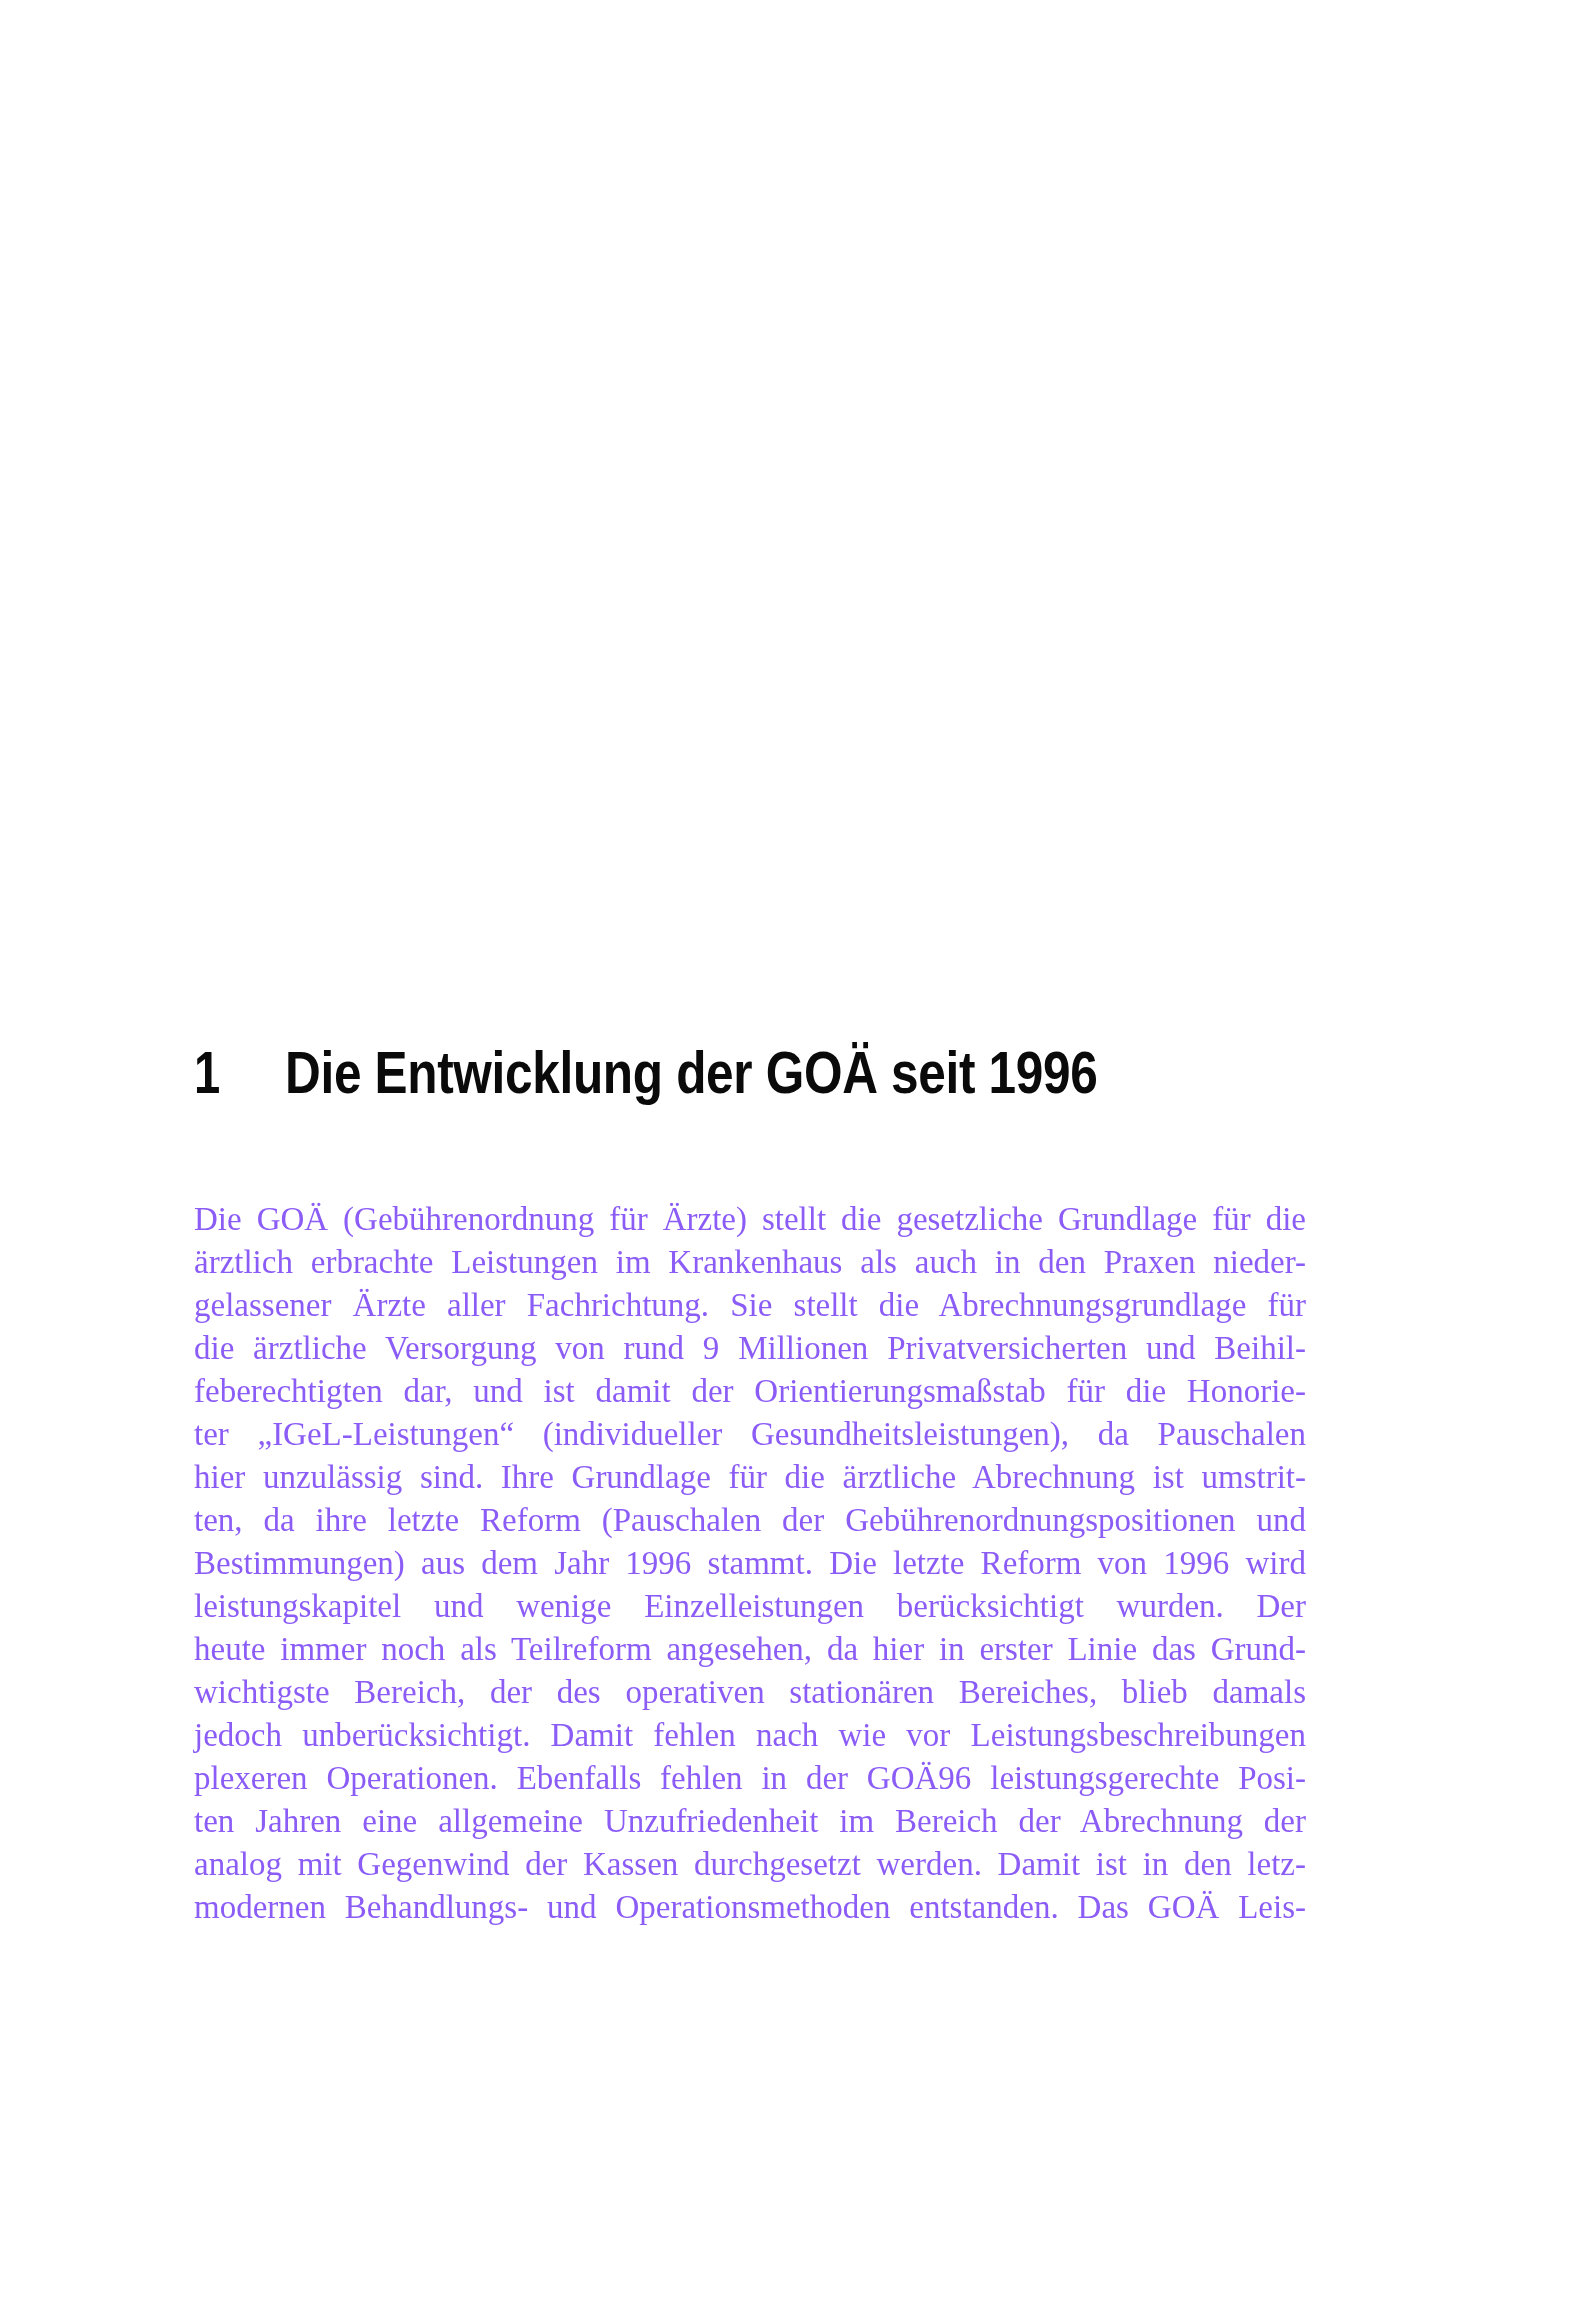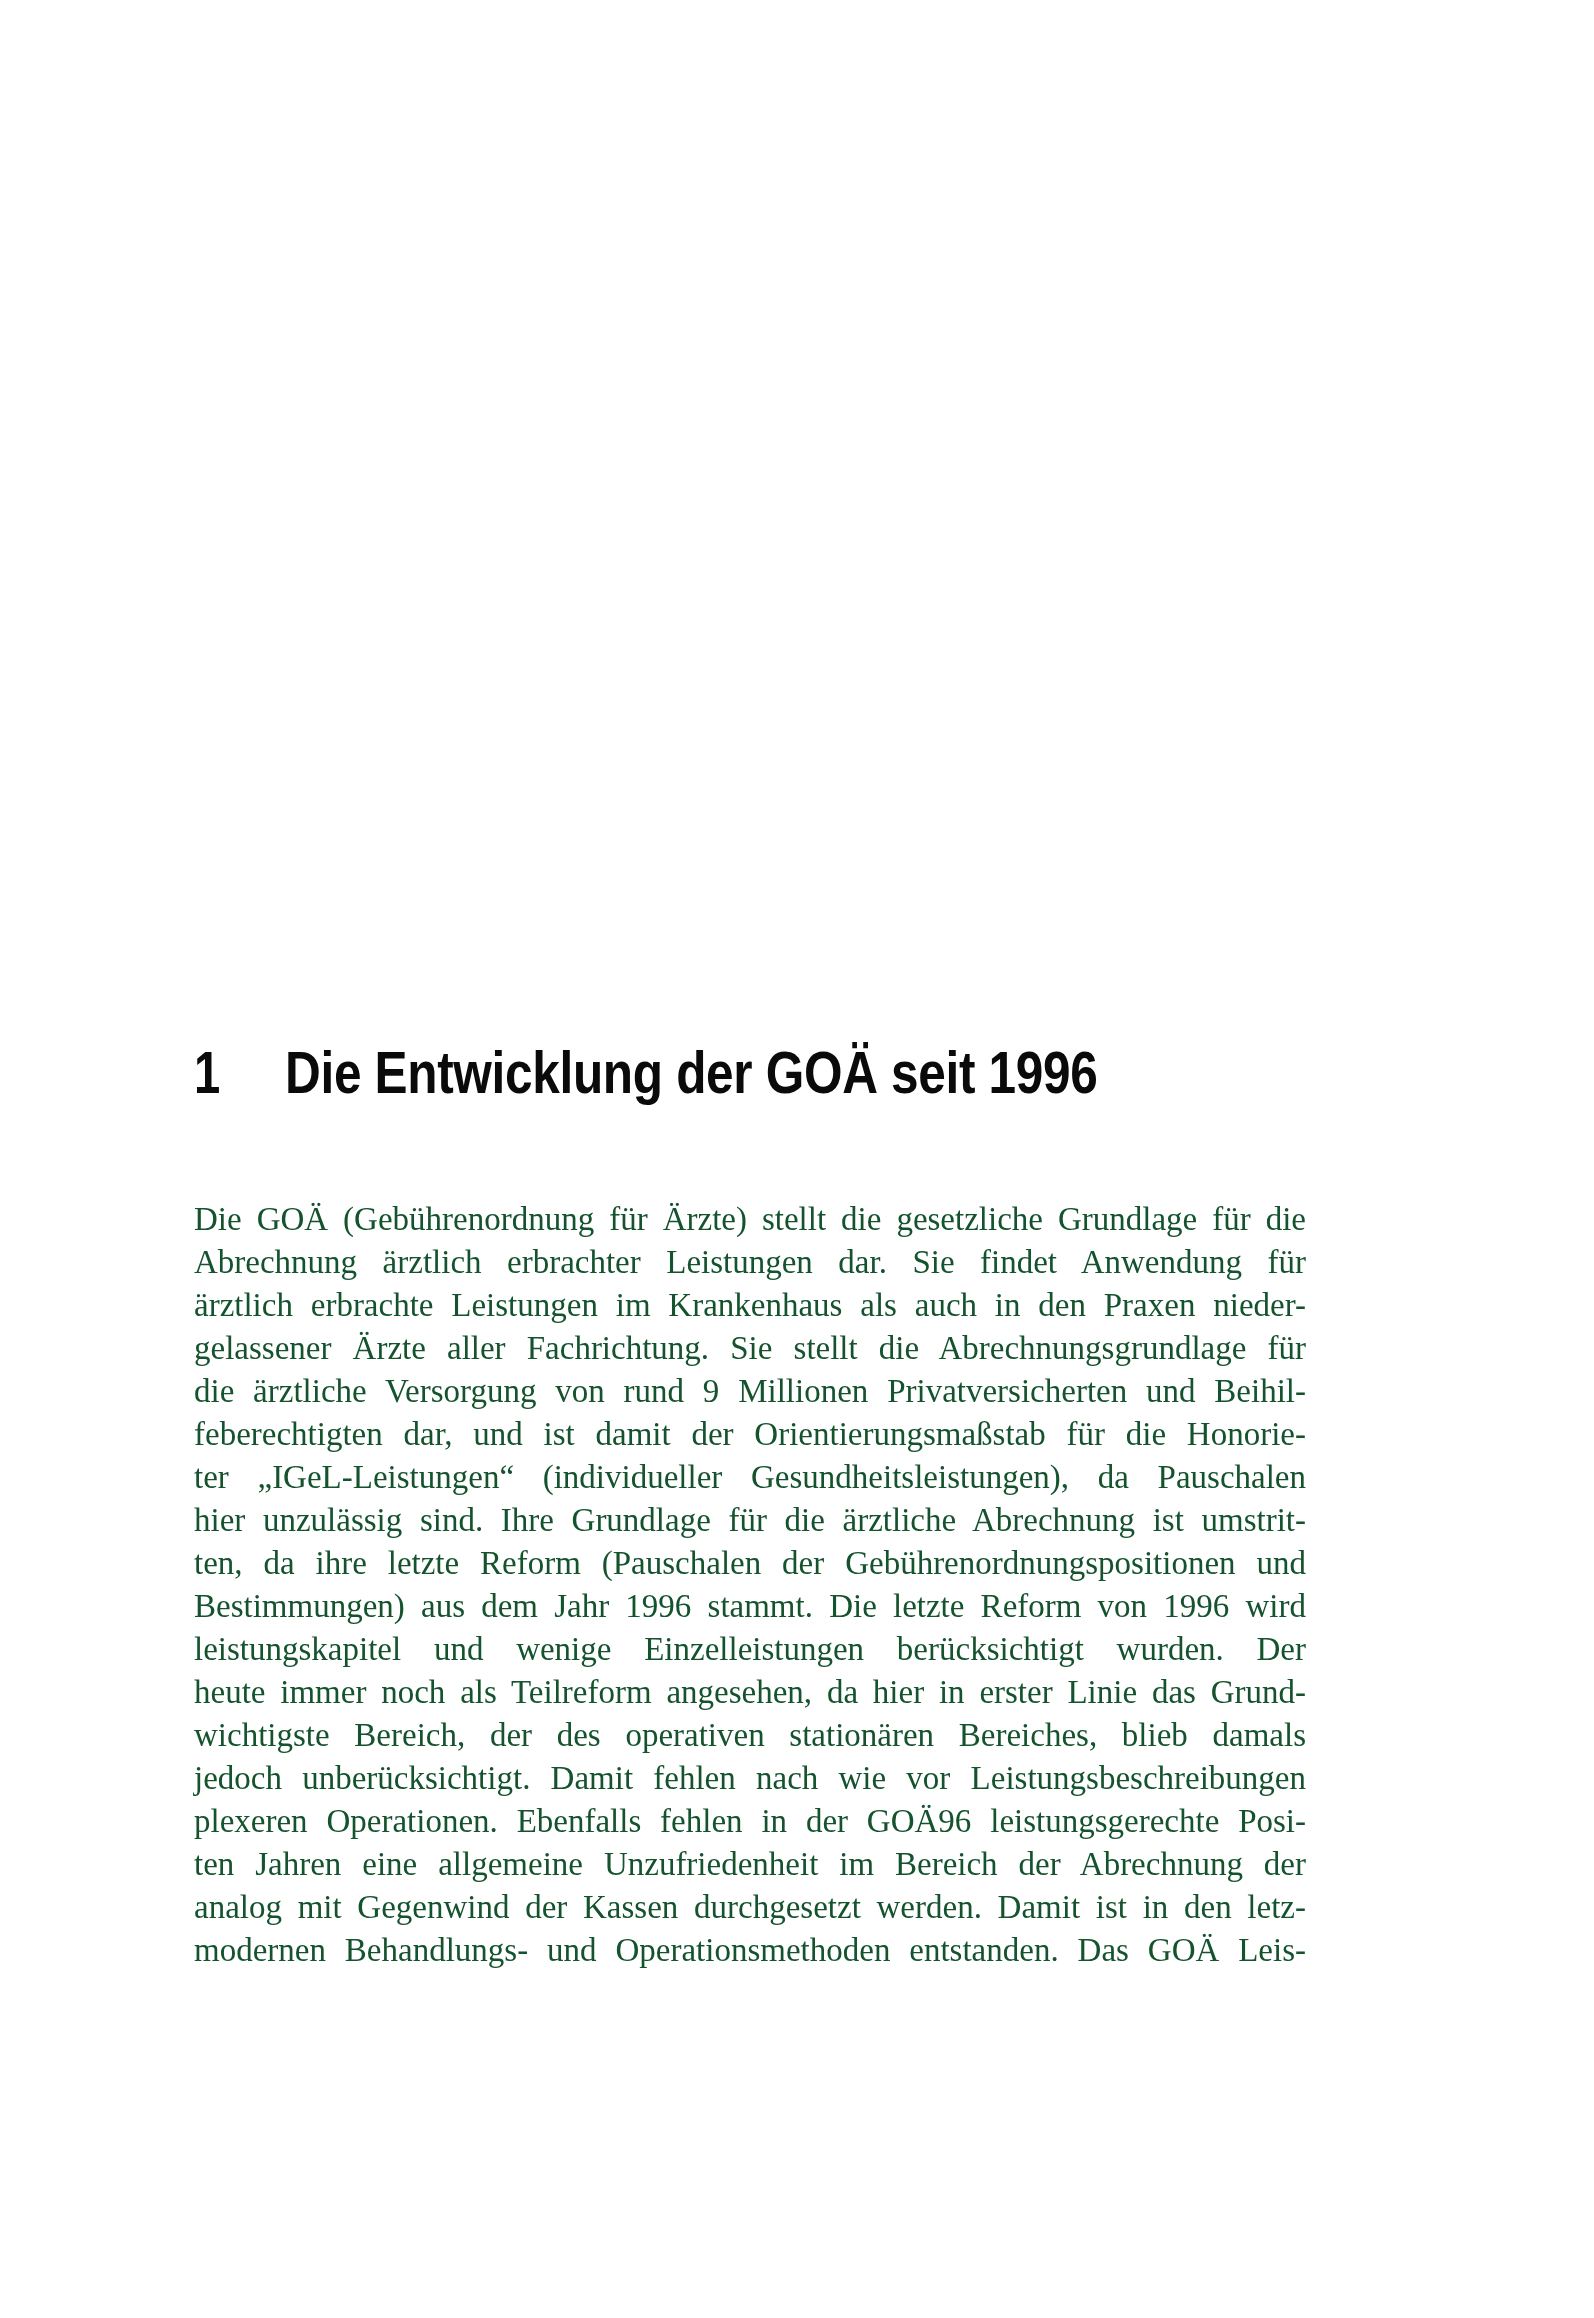--- a/index.html
+++ b/index.html
@@ -40,21 +40,21 @@
     transform-origin: 0 50%;
     letter-spacing: -0.4px;
   }
   .body-text {
     position: absolute;
     left: 194px;
     top: 1198px;
     width: 1112px;
     font-size: 33px;
     line-height: 43px;
-    color: #14532d;
+    color: #8b5cf6;
   }
   .body-line {
     text-align: justify;
     text-align-last: justify;
     -moz-text-align-last: justify;
     white-space: normal;
   }
   .footer-rule {
     position: absolute;
     left: 1205px;
@@ -77,21 +77,20 @@
 </style>
 </head>
 <body>
 
 <div class="page">
 
   <h1 class="chapter-heading"><span class="chapter-number">1</span><span class="chapter-title">Die Entwicklung der GOÄ seit 1996</span></h1>
 
   <div class="body-text">
     <div class="body-line">Die GOÄ (Gebührenordnung für Ärzte) stellt die gesetzliche Grundlage für die</div>
-    <div class="body-line">Abrechnung ärztlich erbrachter Leistungen dar. Sie findet Anwendung für</div>
     <div class="body-line">ärztlich erbrachte Leistungen im Krankenhaus als auch in den Praxen nieder-</div>
     <div class="body-line">gelassener Ärzte aller Fachrichtung. Sie stellt die Abrechnungsgrundlage für</div>
     <div class="body-line">die ärztliche Versorgung von rund 9 Millionen Privatversicherten und Beihil-</div>
     <div class="body-line">feberechtigten dar, und ist damit der Orientierungsmaßstab für die Honorie-</div>
     <div class="body-line">ter „IGeL-Leistungen“ (individueller Gesundheitsleistungen), da Pauschalen</div>
     <div class="body-line">hier unzulässig sind. Ihre Grundlage für die ärztliche Abrechnung ist umstrit-</div>
     <div class="body-line">ten, da ihre letzte Reform (Pauschalen der Gebührenordnungspositionen und</div>
     <div class="body-line">Bestimmungen) aus dem Jahr 1996 stammt. Die letzte Reform von 1996 wird</div>
     <div class="body-line">leistungskapitel und wenige Einzelleistungen berücksichtigt wurden. Der</div>
     <div class="body-line">heute immer noch als Teilreform angesehen, da hier in erster Linie das Grund-</div>

